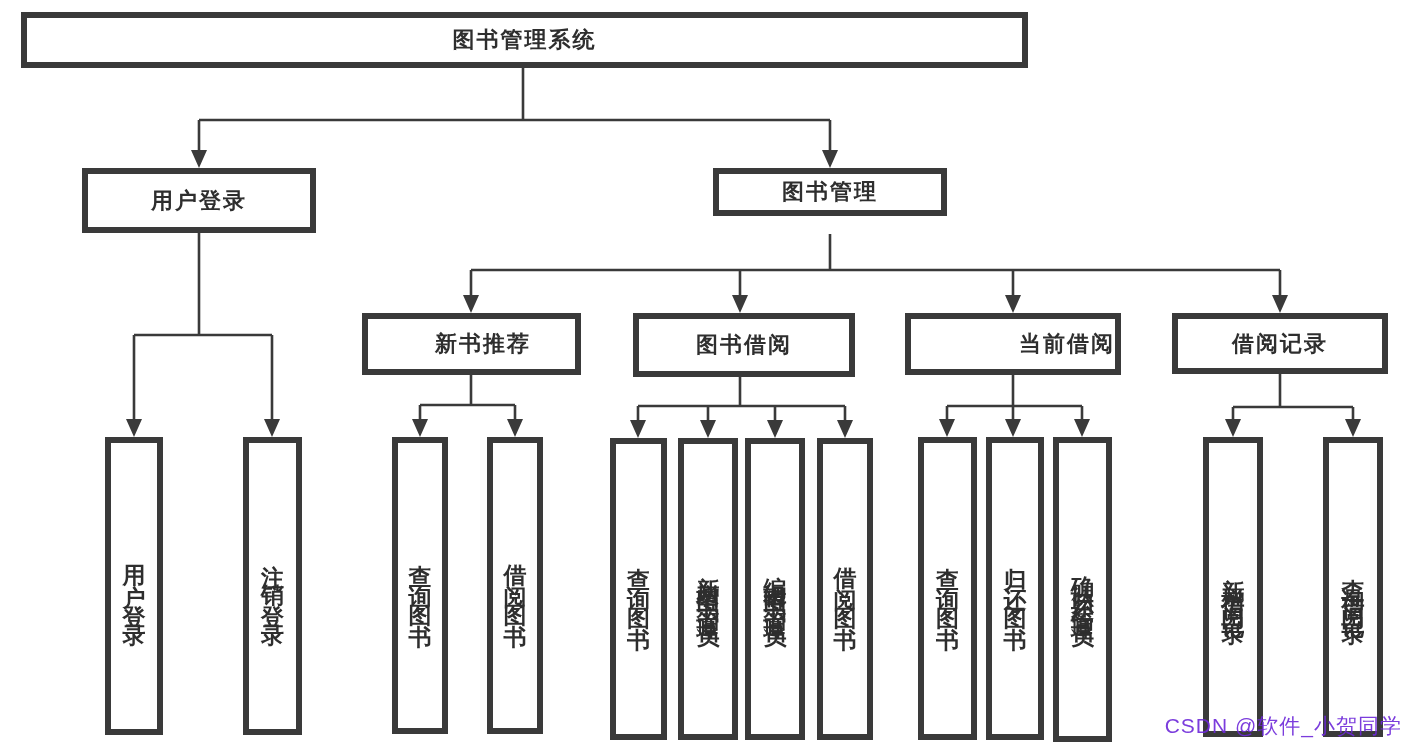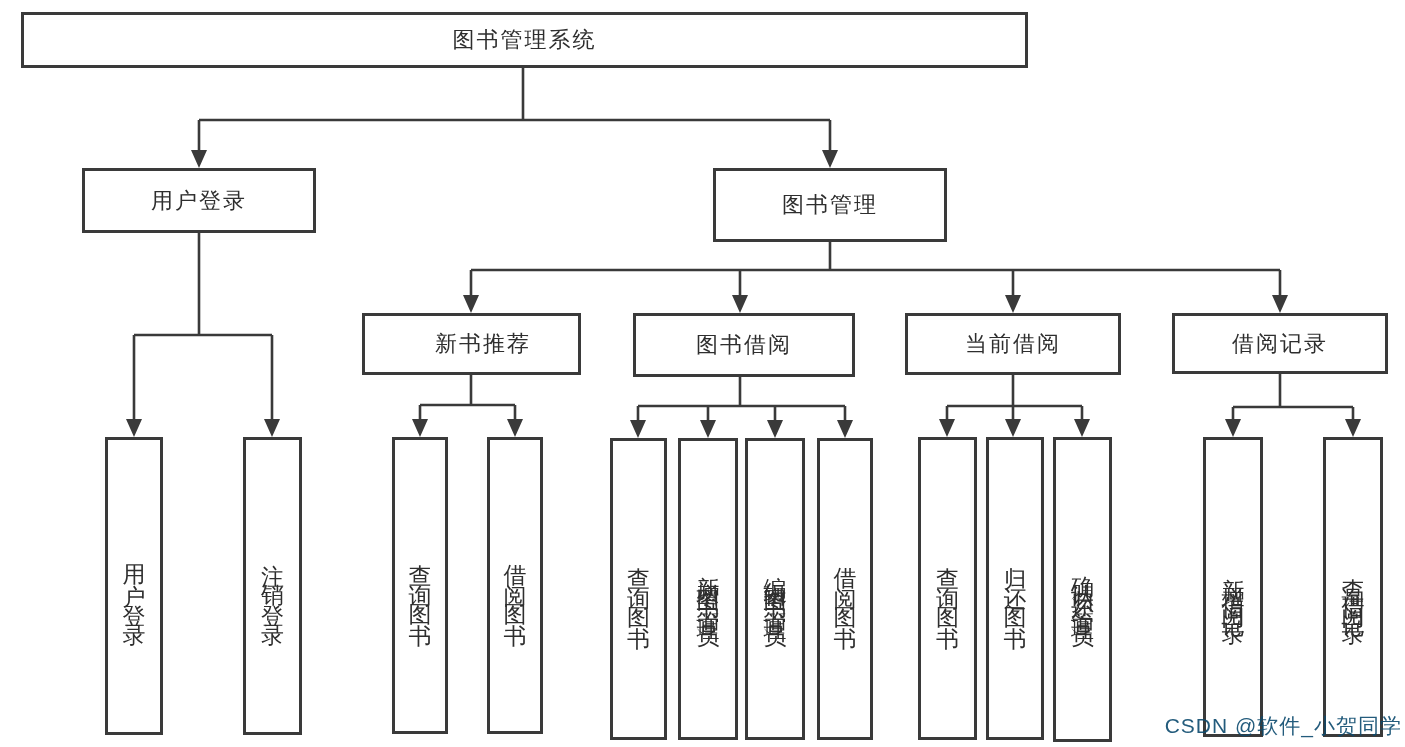--- a/index.html
+++ b/index.html
@@ -13,25 +13,26 @@
   }
   #connectors {
     position: absolute;
     left: 0; top: 0;
     z-index: 1;
   }
   .node {
     position: absolute;
     box-sizing: border-box;
     background: #ffffff;
-    border: 3px solid #000000;
+    border: 6px solid #000000;
     display: flex;
     align-items: center;
     justify-content: center;
     z-index: 2;
+    font-weight: bold;
   }
   .node.h span {
     font-size: 22px;
     letter-spacing: 2px;
     color: #2e2e2e;
     white-space: nowrap;
   }
   .node.v span {
     writing-mode: vertical-rl;
     text-orientation: mixed;
@@ -61,30 +62,30 @@
       <path d="M523 68 L523 120 M199 120 L830 120 M199 120 L199 154 M830 120 L830 154 M199 233 L199 335 M134 335 L272 335 M134 335 L134 423 M272 335 L272 423 M830 234 L830 270 M471 270 L1280 270 M471 270 L471 299 M740 270 L740 299 M1013 270 L1013 299 M1280 270 L1280 299 M471 375 L471 405 M420 405 L515 405 M420 405 L420 423 M515 405 L515 423 M740 377 L740 406 M638 406 L845 406 M638 406 L638 424 M708 406 L708 424 M775 406 L775 424 M845 406 L845 424 M1013 375 L1013 406 M947 406 L1082 406 M947 406 L947 423 M1013 406 L1013 423 M1082 406 L1082 423 M1280 374 L1280 407 M1233 407 L1353 407 M1233 407 L1233 423 M1353 407 L1353 423" fill="none" stroke="#3a3a3a" stroke-width="2.6"></path>
       <path d="M191 150 L207 150 L199 168 Z M822 150 L838 150 L830 168 Z M126 419 L142 419 L134 437 Z M264 419 L280 419 L272 437 Z M463 295 L479 295 L471 313 Z M732 295 L748 295 L740 313 Z M1005 295 L1021 295 L1013 313 Z M1272 295 L1288 295 L1280 313 Z M412 419 L428 419 L420 437 Z M507 419 L523 419 L515 437 Z M630 420 L646 420 L638 438 Z M700 420 L716 420 L708 438 Z M767 420 L783 420 L775 438 Z M837 420 L853 420 L845 438 Z M939 419 L955 419 L947 437 Z M1005 419 L1021 419 L1013 437 Z M1074 419 L1090 419 L1082 437 Z M1225 419 L1241 419 L1233 437 Z M1345 419 L1361 419 L1353 437 Z" fill="#3a3a3a" stroke="none"></path>
     </svg>
   <div id="nodes-layer">
       <div class="node h" style="left: 21px; top: 12px; width: 1007px; height: 56px; border-color: rgb(58, 58, 58); background: rgb(255, 255, 255);">
         <span>图书管理系统</span>
       </div>
       <div class="node h" style="left: 82px; top: 168px; width: 234px; height: 65px; border-color: rgb(58, 58, 58); background: rgb(255, 255, 255);">
         <span>用户登录</span>
       </div>
-      <div class="node h" style="left: 713px; top: 168px; width: 234px; height: 74px; border-color: rgb(58, 58, 58); background: rgb(255, 255, 255);">
+      <div class="node h" style="left: 713px; top: 168px; width: 234px; height: 48px; border-color: rgb(58, 58, 58); background: rgb(255, 255, 255);">
         <span>图书管理</span>
       </div>
       <div class="node h" style="left: 362px; top: 313px; width: 219px; height: 62px; border-color: rgb(58, 58, 58); background: rgb(255, 255, 255); padding-left: 23px;">
         <span>新书推荐</span>
       </div>
       <div class="node h" style="left: 633px; top: 313px; width: 222px; height: 64px; border-color: rgb(58, 58, 58); background: rgb(255, 255, 255);">
         <span>图书借阅</span>
       </div>
-      <div class="node h" style="left: 905px; top: 313px; width: 216px; height: 62px; border-color: rgb(58, 58, 58); background: rgb(255, 255, 255);">
+      <div class="node h" style="left: 905px; top: 313px; width: 216px; height: 62px; border-color: rgb(58, 58, 58); background: rgb(255, 255, 255); justify-content: flex-end;">
         <span>当前借阅</span>
       </div>
       <div class="node h" style="left: 1172px; top: 313px; width: 216px; height: 61px; border-color: rgb(58, 58, 58); background: rgb(255, 255, 255);">
         <span>借阅记录</span>
       </div>
       <div class="node v" style="left: 105px; top: 437px; width: 58px; height: 298px; border-color: rgb(58, 58, 58); background: rgb(255, 255, 255);">
         <span class="ls-wide">用户登录</span>
       </div>
       <div class="node v" style="left: 243px; top: 437px; width: 59px; height: 298px; border-color: rgb(58, 58, 58); background: rgb(255, 255, 255);">
         <span class="ls-wide">注销登录</span>
@@ -116,14 +117,14 @@
       <div class="node v" style="left: 1053px; top: 437px; width: 59px; height: 305px; border-color: rgb(58, 58, 58); background: rgb(255, 255, 255);">
         <span class="ls-tight">确认归还（管理员）</span>
       </div>
       <div class="node v" style="left: 1203px; top: 437px; width: 60px; height: 300px; border-color: rgb(58, 58, 58); background: rgb(255, 255, 255);">
         <span class="ls-mid">新增借阅记录</span>
       </div>
       <div class="node v" style="left: 1323px; top: 437px; width: 60px; height: 300px; border-color: rgb(58, 58, 58); background: rgb(255, 255, 255);">
         <span class="ls-mid">查询借阅记录</span>
       </div>
     </div>
-  <div id="watermark" style="color: #0c4a6e;">CSDN @软件_小贺同学</div>
+  <div id="watermark" style="color: #6d28d9;">CSDN @软件_小贺同学</div>
 </div>
 
 </body></html>

